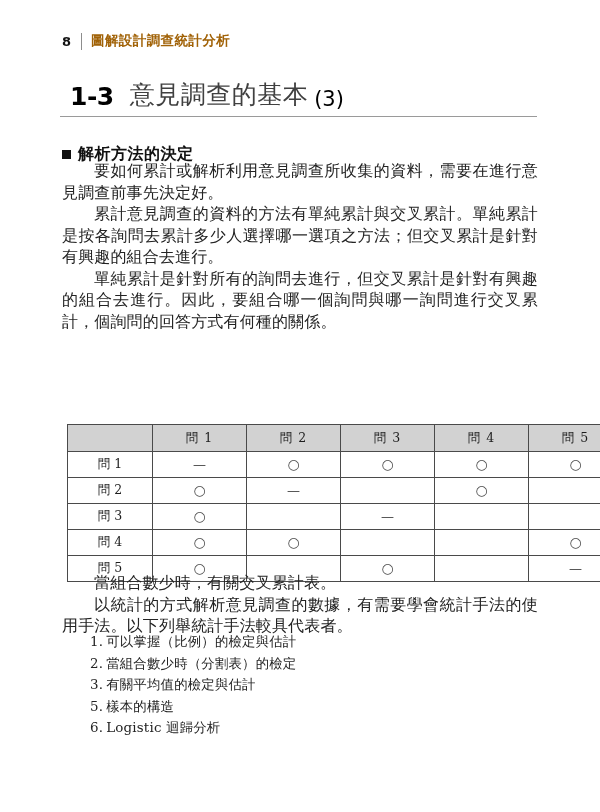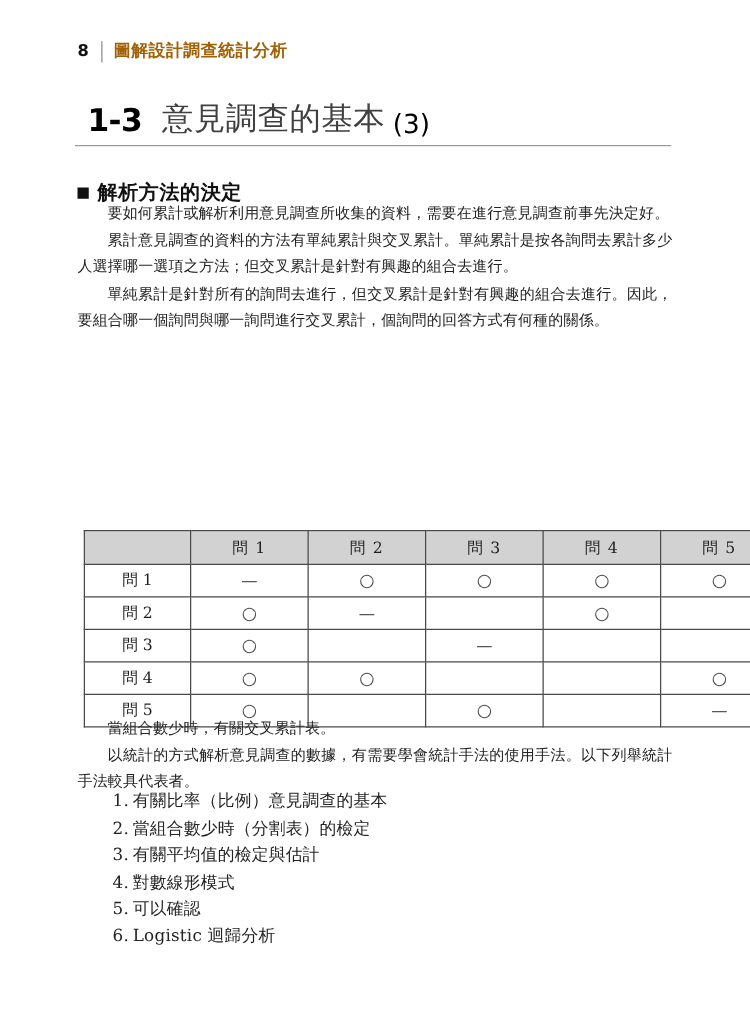--- a/index.html
+++ b/index.html
@@ -118,21 +118,21 @@
     font-weight: 700;
     color: #111111;
     letter-spacing: 0.5px;
   }
 
   
   .body-block {
     position: absolute;
     left: 62px;
     width: 476px;
-    font-size: 12px;
+    font-size: 16px;
     line-height: 21.5px;
     color: #232323;
     text-align: justify;
     letter-spacing: 0.15px;
   }
   .body-block p {
     margin: 0;
     text-indent: 2em;
   }
   #para-group-top { top: 160px; }
@@ -294,21 +294,20 @@
       </tbody>
     </table>
   </div>
 
   <div class="body-block" id="para-group-bottom">
     <p>當組合數少時，有關交叉累計表。</p>
     <p>以統計的方式解析意見調查的數據，有需要學會統計手法的使用手法。以下列舉統計手法較具代表者。</p>
   </div>
 
   <ul class="enum-list">
-    <li><span class="enum-num">1.</span><span>有關比率（比例）意見調查的基本</span></li>
+    <li><span class="enum-num">1.</span><span>可以掌握（比例）的檢定與估計</span></li>
     <li><span class="enum-num">2.</span><span>當組合數少時（分割表）的檢定</span></li>
     <li><span class="enum-num">3.</span><span>有關平均值的檢定與估計</span></li>
-    <li><span class="enum-num">4.</span><span>對數線形模式</span></li>
-    <li><span class="enum-num">5.</span><span>可以確認</span></li>
+    <li><span class="enum-num">5.</span><span>樣本的構造</span></li>
     <li><span class="enum-num">6.</span><span>Logistic 迴歸分析</span></li>
   </ul>
 
 </div>
 
 </body></html>

